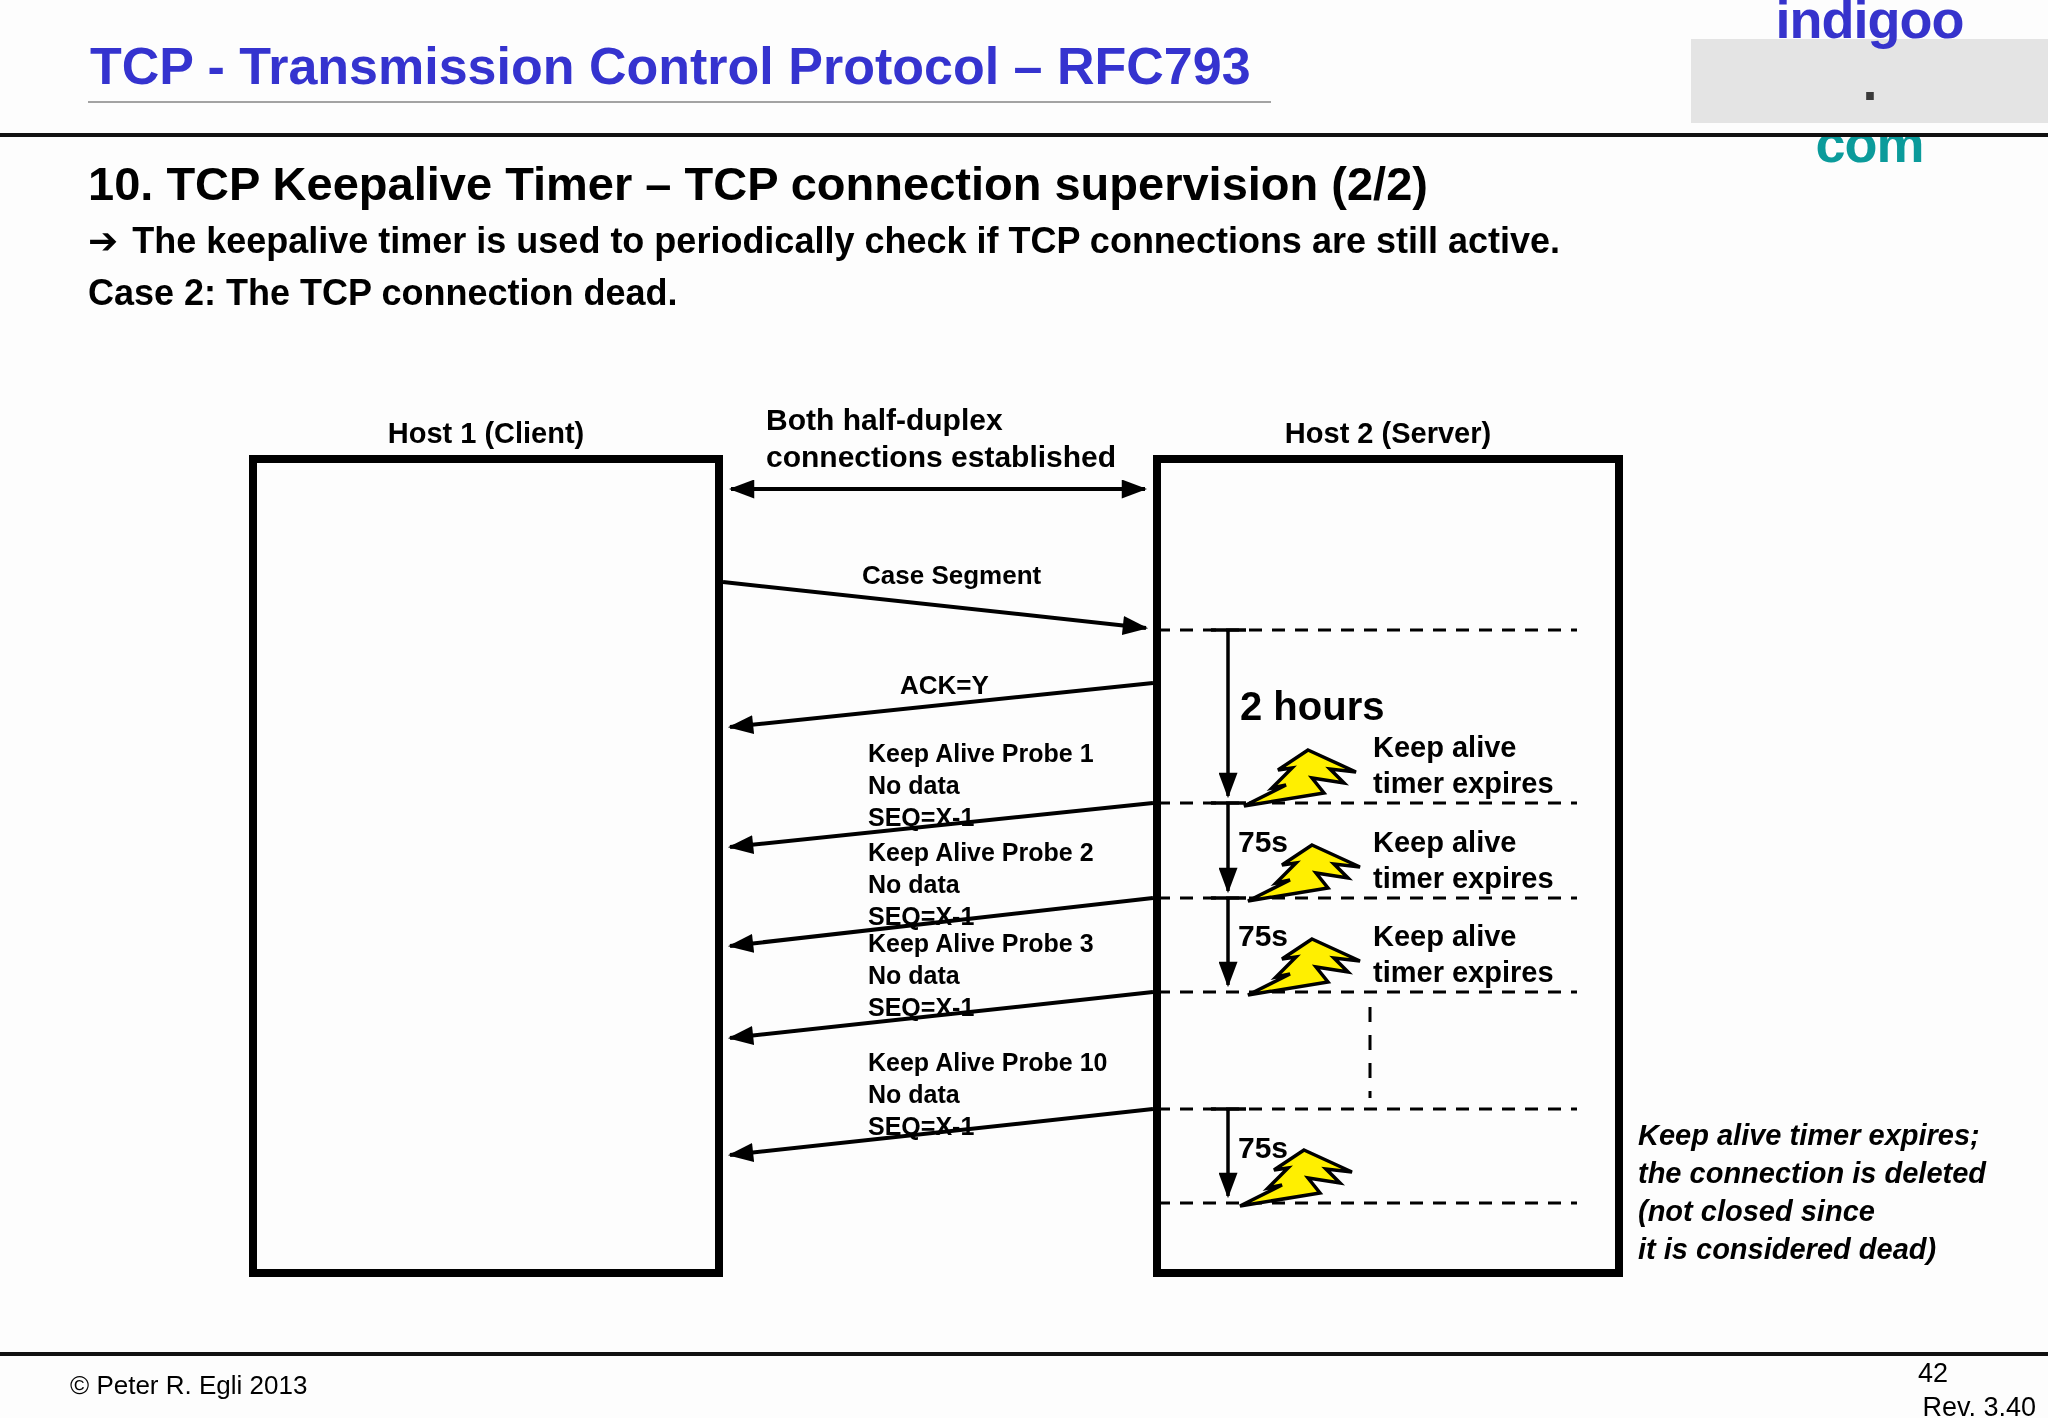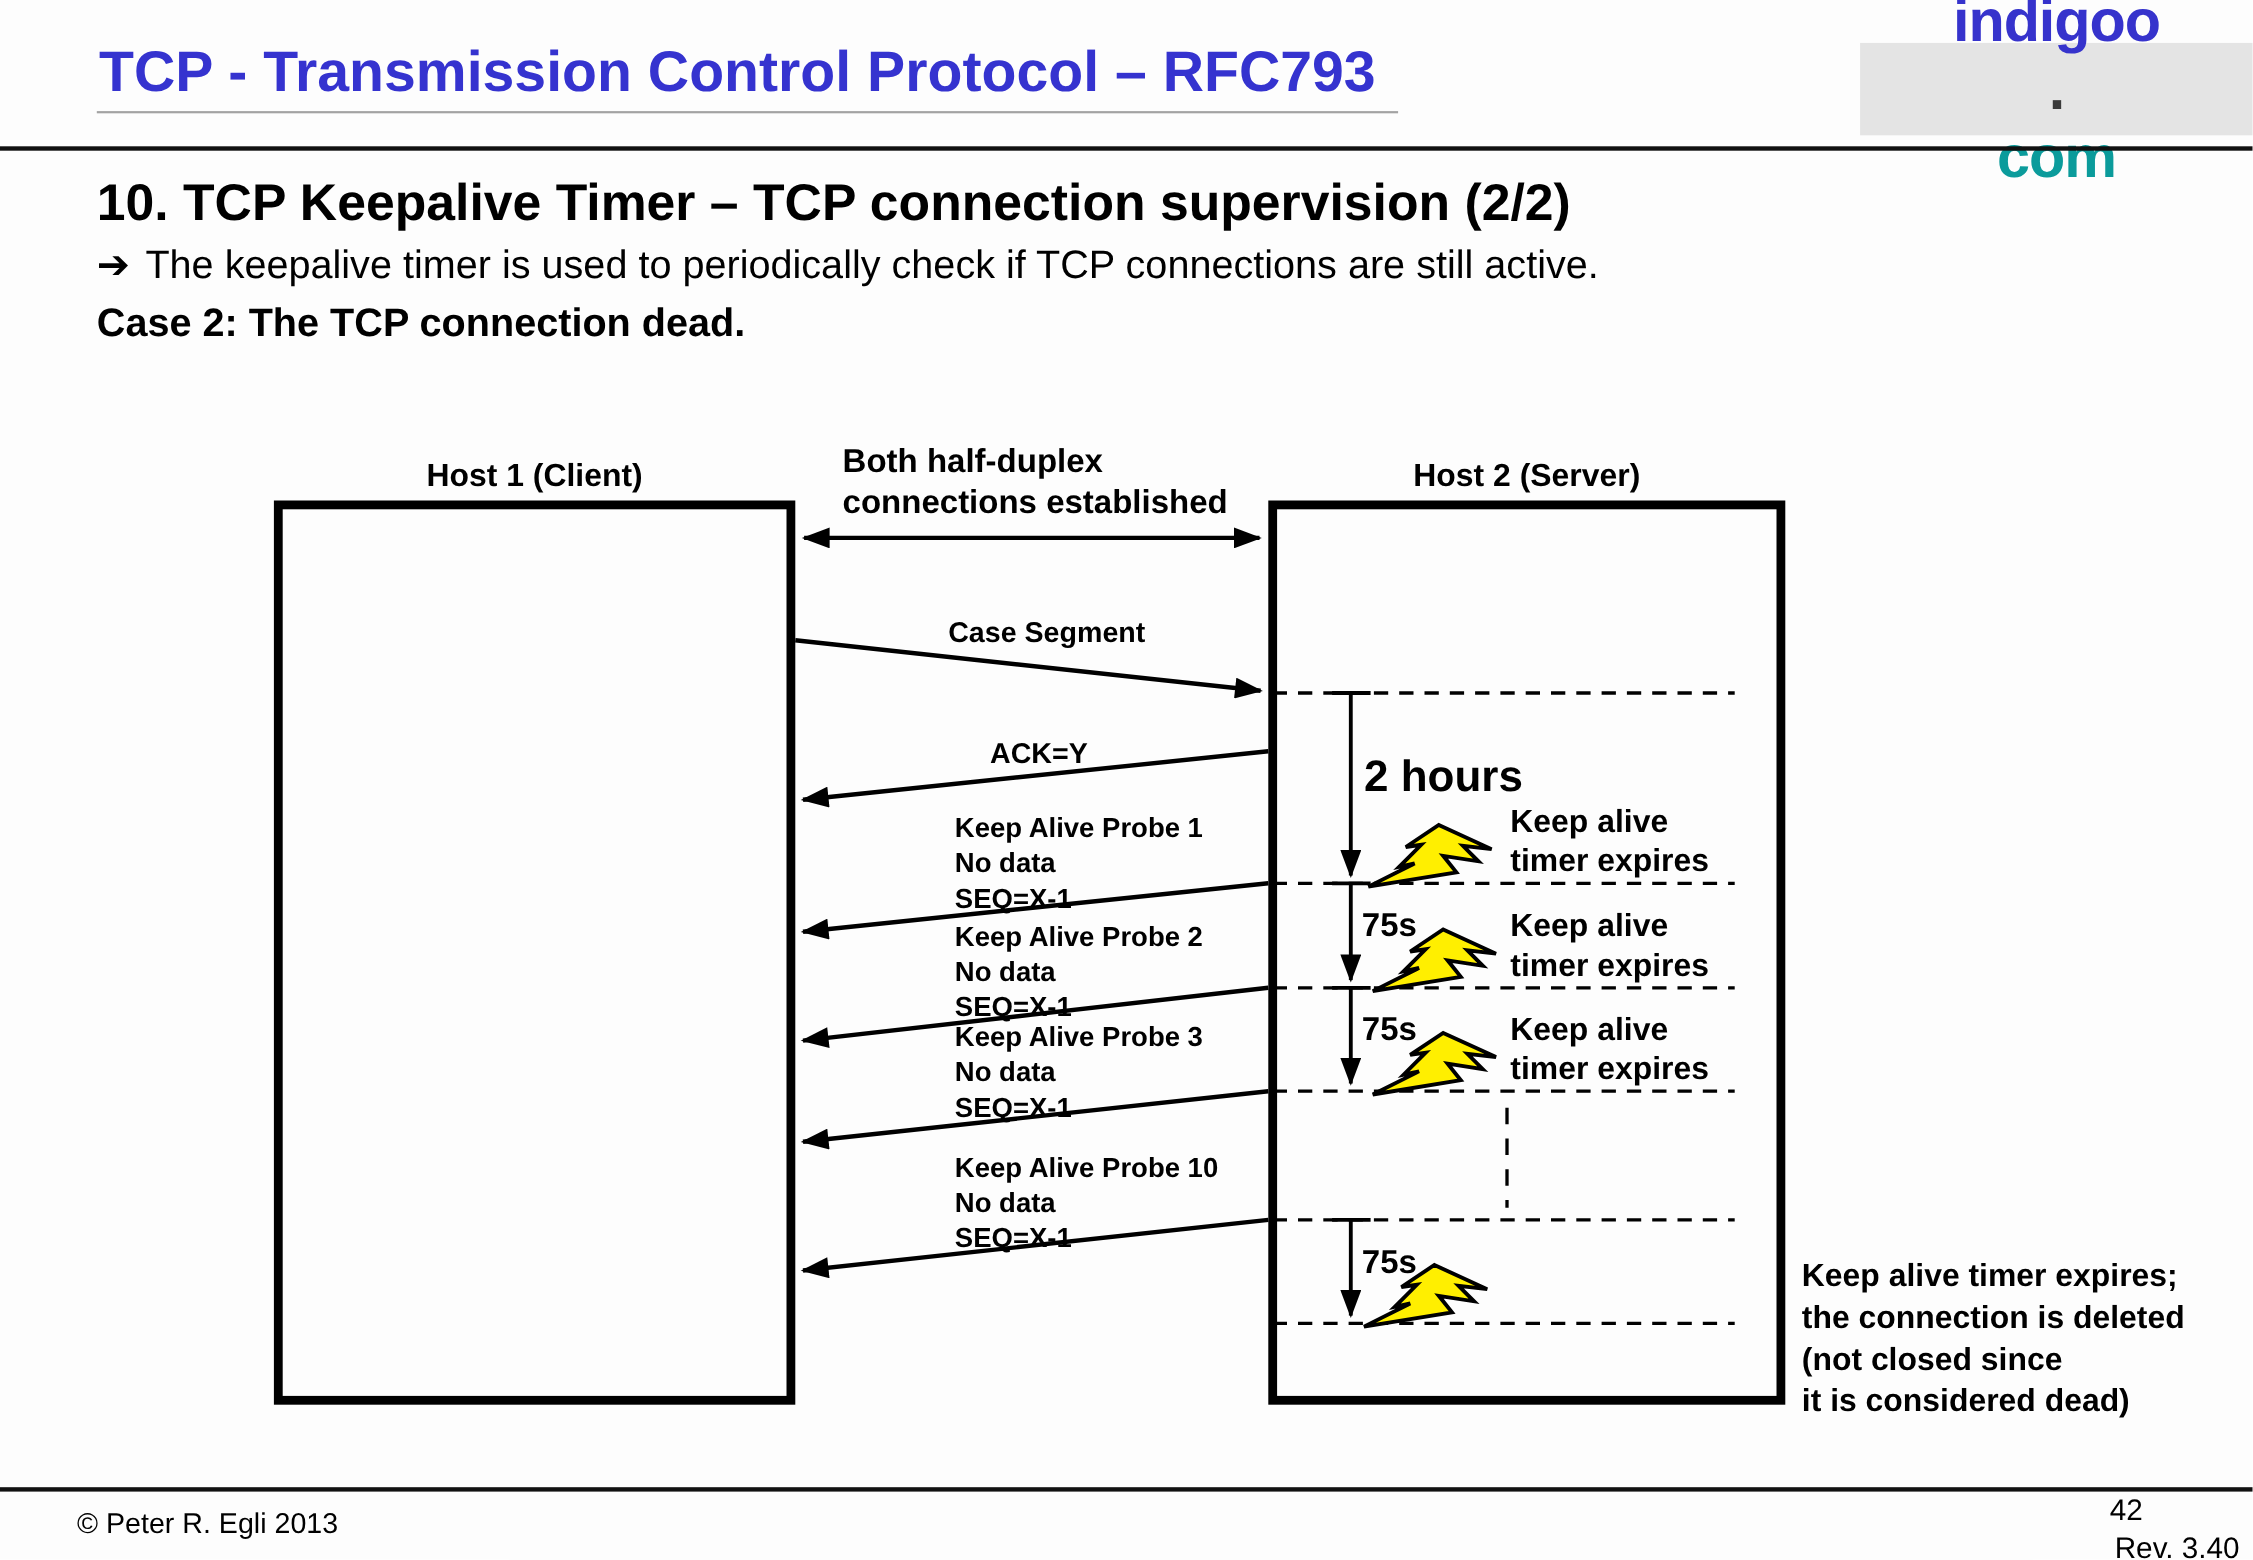--- a/index.html
+++ b/index.html
@@ -22,21 +22,21 @@
     background:#e4e4e4; display:flex; align-items:center; justify-content:center;
     font-size:54px; font-weight:bold; letter-spacing:-1px; white-space:nowrap;flex-direction:column;
   }
   .logo-brand { color:#3633cc; }
   .logo-dot   { color:#3a3a3a; }
   .logo-tld   { color:#0b9b9b; }
   .header-rule { left:0; top:133px; width:2048px; height:4px; background:#111; }
 
   
   .h-main  { left:88px; top:156px; font-size:47px; font-weight:bold; white-space:nowrap; }
-  .h-bullet{ left:88px; top:220px; font-size:36px; font-weight:normal; white-space:nowrap; }
+  .h-bullet{ left:88px; top:220px; font-size:36px; font-weight:bold; white-space:nowrap; }
   .h-bullet .glyph { margin-right:14px; }
   .h-case  { left:88px; top:272px; font-size:36px; font-weight:bold; white-space:nowrap; }
 
   
   .host-box { border:8px solid #000; background:transparent; box-sizing:border-box; }
   .host1 { left:249px; top:455px; width:474px; height:822px; }
   .host2 { left:1153px; top:455px; width:470px; height:822px; }
   .host-label { top:417px; font-size:29px; font-weight:bold; text-align:center; white-space:nowrap; }
   .host1-label { left:249px; width:474px; }
   .host2-label { left:1153px; width:470px; }
@@ -52,21 +52,21 @@
 
   .lbl-2hours { left:1240px; top:684px;  font-size:40px; }
   .lbl-75s-1  { left:1238px; top:825px;  font-size:30px; }
   .lbl-75s-2  { left:1238px; top:919px;  font-size:30px; }
   .lbl-75s-3  { left:1238px; top:1131px; font-size:30px; }
 
   .expire { left:1373px; font-size:29px; font-weight:bold; line-height:36px; white-space:nowrap; }
   .expire span { display:block; }
   .expire1 { top:729px; } .expire2 { top:824px; } .expire3 { top:918px; }
 
-  .final-note { left:1638px; top:1141px; font-size:29px; font-weight:bold; line-height:38px; white-space:nowrap; }
+  .final-note { left:1638px; top:1116px; font-size:29px; font-weight:bold; line-height:38px; white-space:nowrap;font-style:italic; }
   .final-note span { display:block; }
 
   
   .footer-rule { left:0; top:1352px; width:2048px; height:4px; background:#111; }
   .copyright { left:70px; top:1370px; font-size:26px; }
   .page-block { right:12px; top:1356px; font-size:27px; text-align:right; line-height:34px; }
   .page-block .pageno { display:block; padding-right:88px; }
   .page-block .rev { display:block; }
 
   svg.overlay { position:absolute; left:0; top:0; pointer-events:none; }

